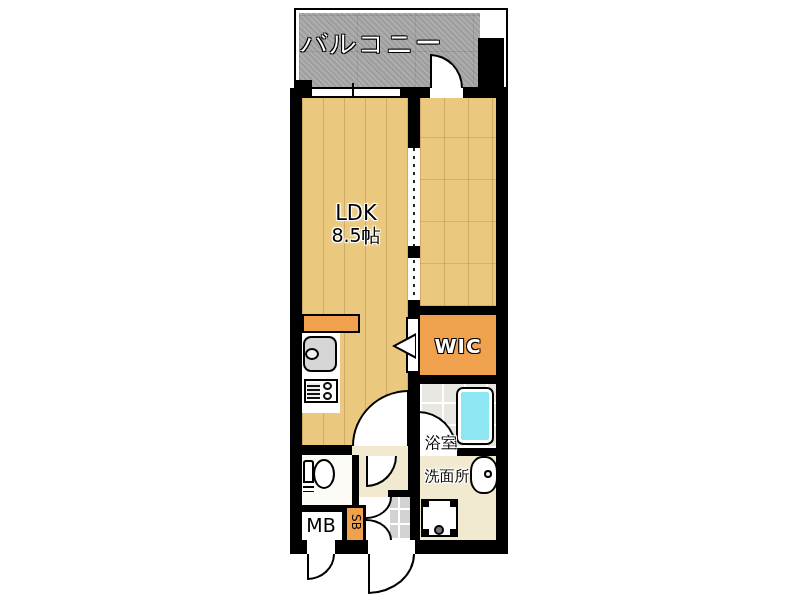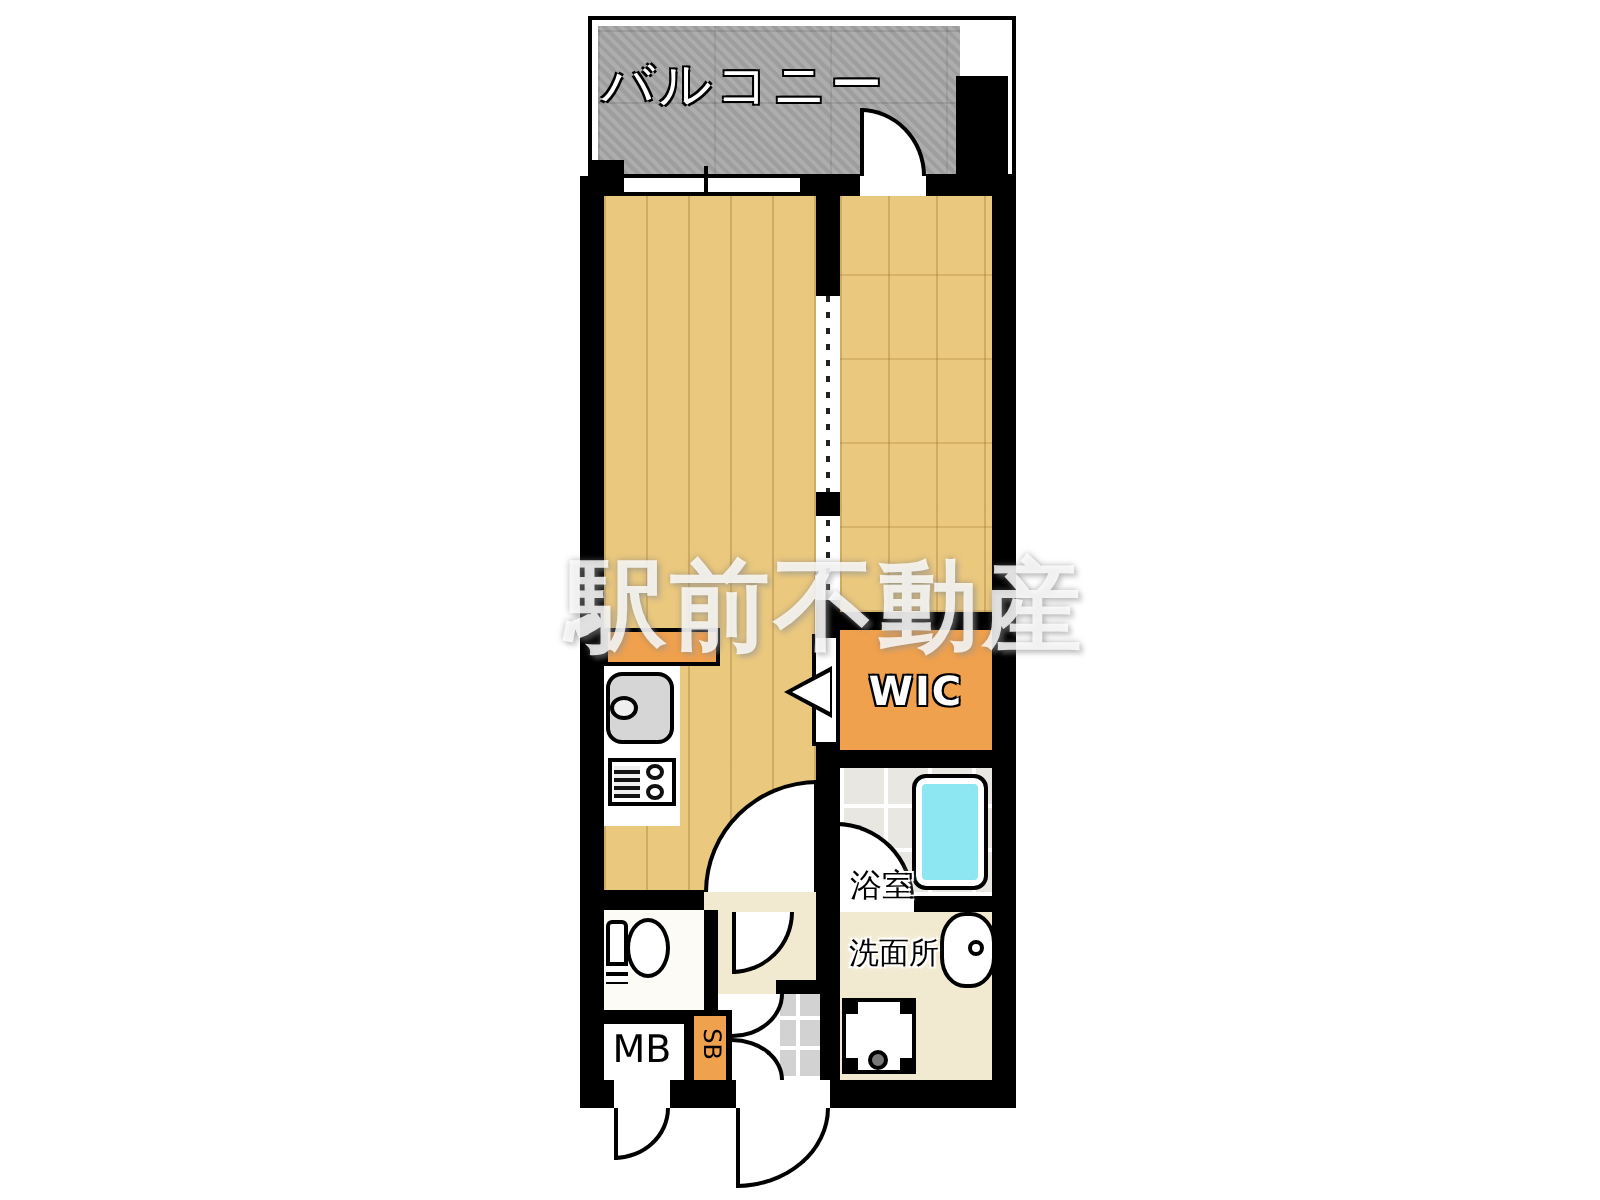--- a/index.html
+++ b/index.html
@@ -261,21 +261,24 @@
   <div class="abs arc-sb-up"></div>
   <div class="abs arc-sb-dn"></div>
   <div class="abs arc-mb"></div>
   <div class="abs arc-entry"></div>
 
   <div class="abs wic-leaf"></div>
   <div class="abs tri-outer"></div>
   <div class="abs tri-inner"></div>
 
   <div class="label label-white lbl-balcony">バルコニー</div>
+  <div class="label lbl-ldk stack">
+    <span>LDK</span>
+    <span class="sub">8.5帖</span>
+  </div>
   <div class="label label-white lbl-wic">WIC</div>
   <div class="label lbl-bath">浴室</div>
   <div class="label lbl-washroom">洗面所</div>
   <div class="label lbl-mb">MB</div>
   <div class="label lbl-sb">SB</div>
 
-  <div class="abs watermark">駅前不動産</div>
 
 </div>
 
 </body></html>

